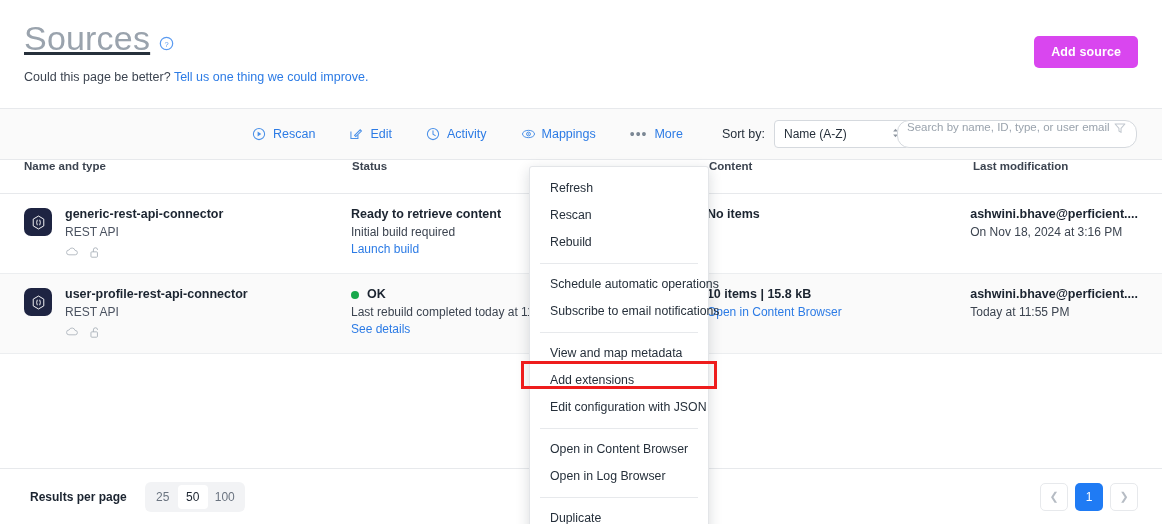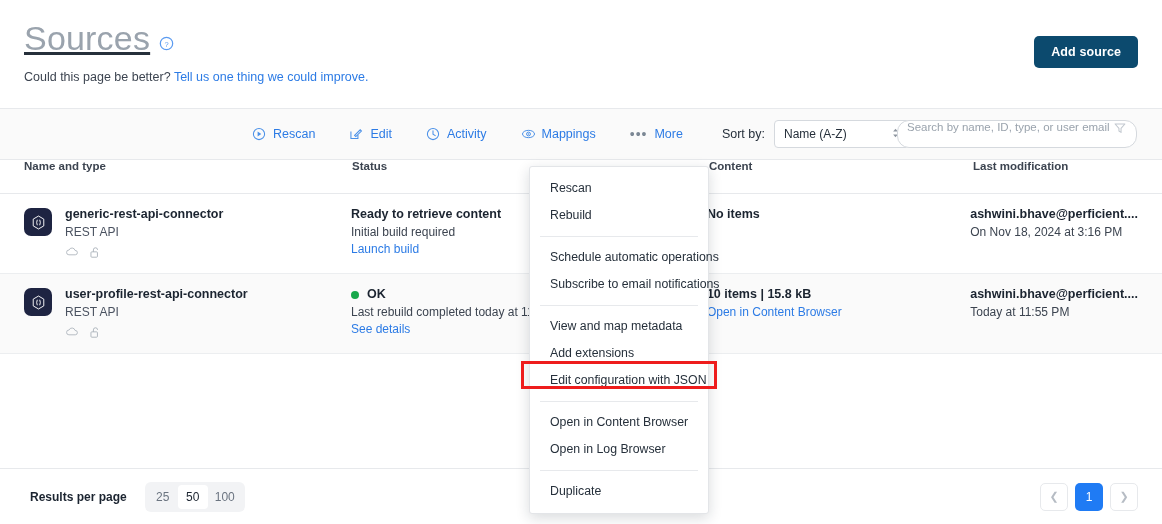--- a/index.html
+++ b/index.html
@@ -17,21 +17,21 @@
   .title-row { display: flex; align-items: center; gap: 9px; text-decoration: underline; }
   .page-title {
     font-size: 34px; font-weight: 400; color: #9aa3ad; letter-spacing: .2px;
     line-height: 40px;
   }
   .help-icon { width: 15px; height: 15px; margin-top: 10px; display:block; }
   .subtitle-row { margin-top: 12px; font-size: 12.5px; color: #3c4450; }
   .subtitle-link { color: #2c7be5; text-decoration: none; }
   .add-source-btn {
     position: absolute; right: 24px; top: 36px;
-    background: #0c4a6e; color: #fff; border: none; border-radius: 5px;
+    background: #d946ef; color: #fff; border: none; border-radius: 5px;
     font-size: 12.5px; font-weight: 700; font-family: inherit;
     padding: 9px 17px; cursor: pointer; letter-spacing: .1px;
   }
 
   
   .toolbar {
     height: 52px; border-top: 1px solid #e7e9ec; border-bottom: 1px solid #e7e9ec;
     background: #fafafa; display: flex; align-items: center; position: relative;
   }
   .toolbar-actions { display: flex; align-items: center; gap: 34px; margin-left: 252px; }
@@ -335,20 +335,21 @@
       <button class="rpp">100</button>
     </div>
     <div class="pager">
       <button class="pg-btn">❮</button>
       <button class="pg-num">1</button>
       <button class="pg-btn">❯</button>
     </div>
   </div>
 
   <div class="menu">
+    <div class="menu-item">Refresh</div>
     <div class="menu-item">Rescan</div>
     <div class="menu-item">Rebuild</div>
     <div class="menu-sep"></div>
     <div class="menu-item">Schedule automatic operations</div>
     <div class="menu-item">Subscribe to email notifications</div>
     <div class="menu-sep"></div>
     <div class="menu-item">View and map metadata</div>
     <div class="menu-item">Add extensions</div>
     <div class="menu-item">Edit configuration with JSON</div>
     <div class="menu-sep"></div>

